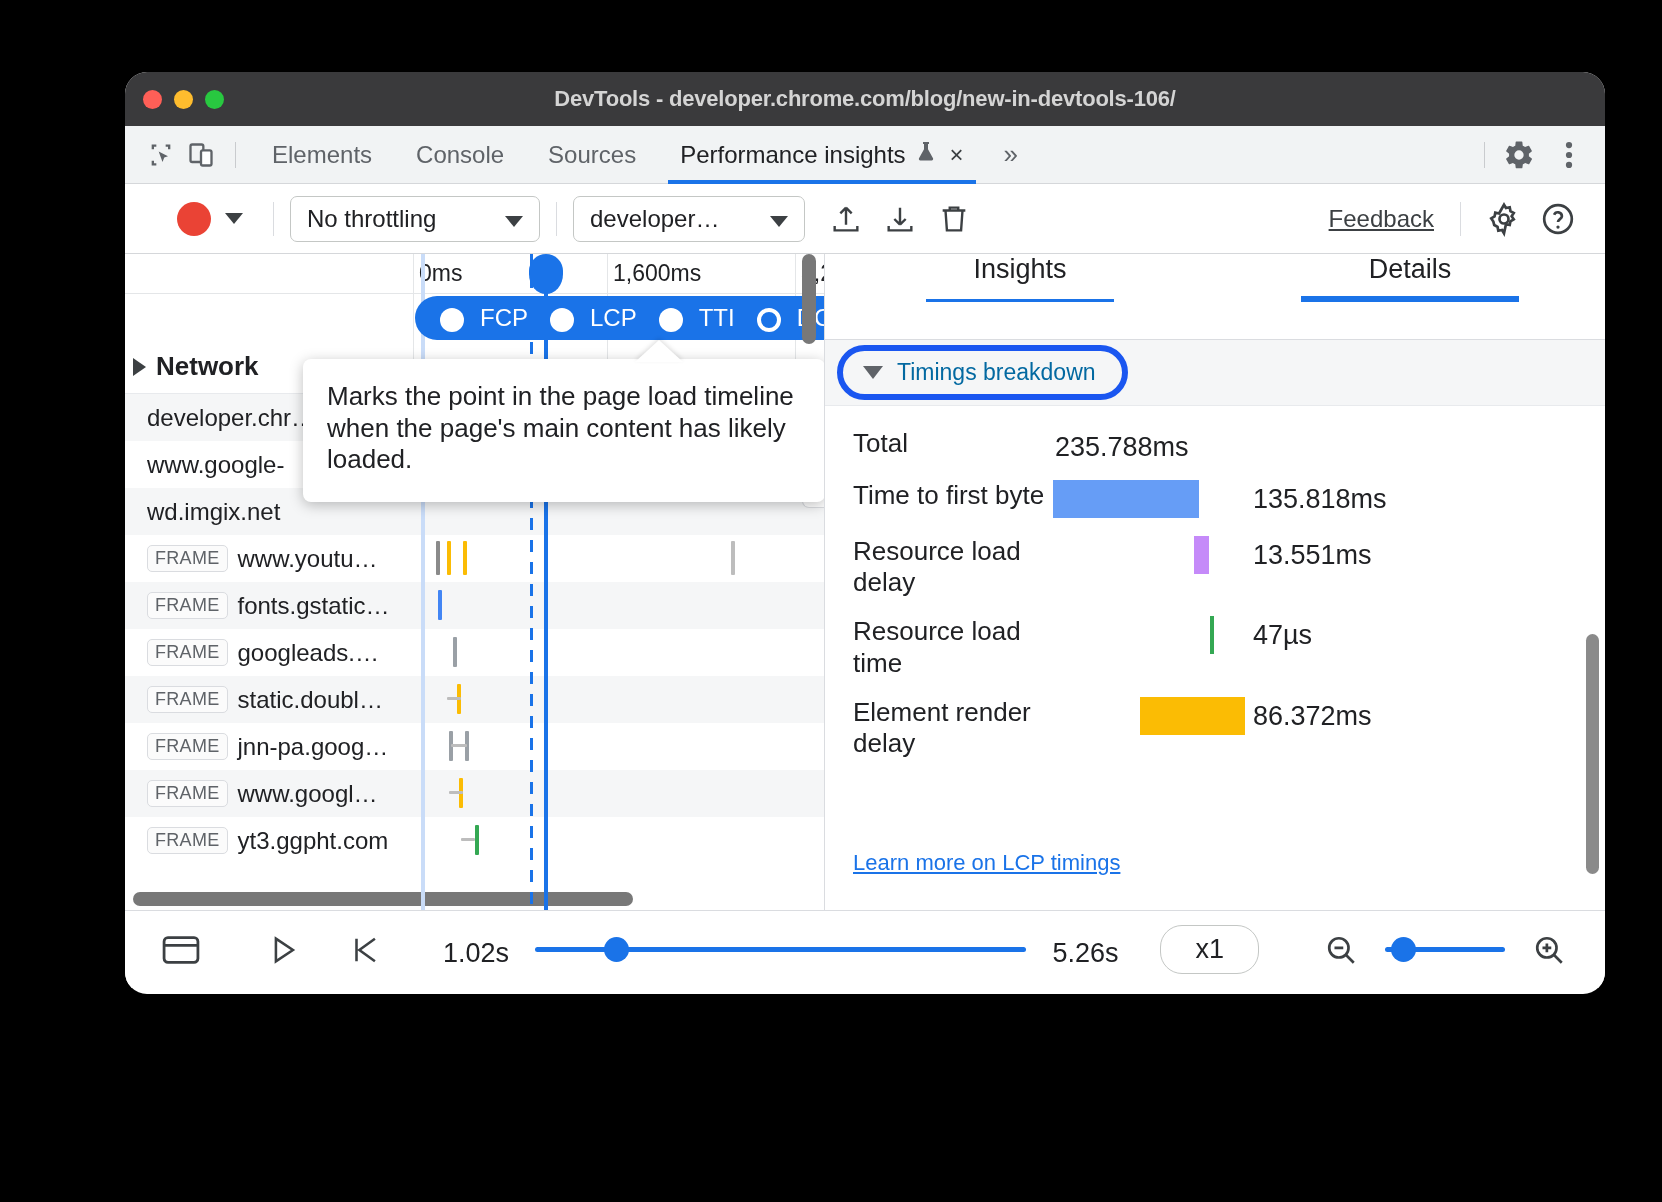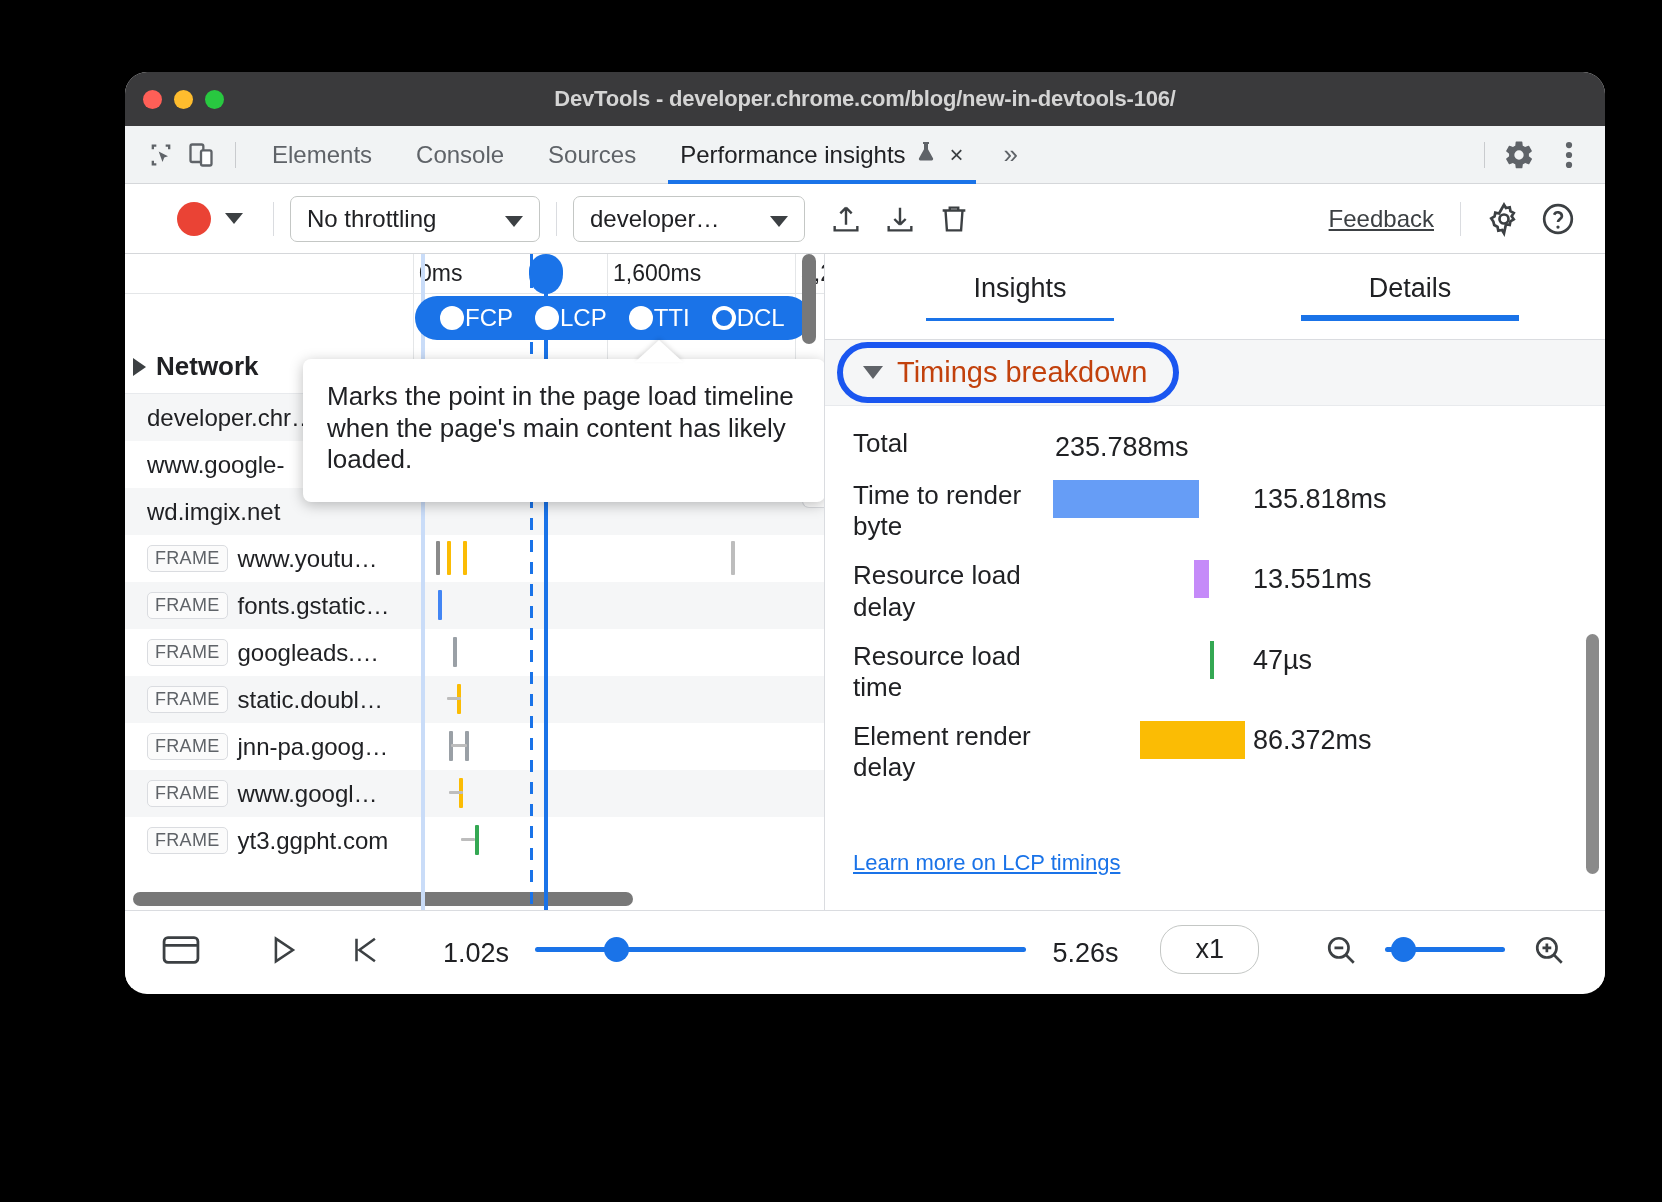--- a/index.html
+++ b/index.html
@@ -93,21 +93,21 @@
   #ruler { height:40px; position:relative; border-bottom:1px solid #e4e6e8; }
   #ruler .gridline { position:absolute; top:0; bottom:-0px; width:1px; background:#e4e6e8; }
   #ruler .tick { position:absolute; top:6px; font-size:23px; color:#202124; }
 
   
   #markerbar {
     position:absolute; left:290px; top:42px; height:44px;
     background:#1a73e8; border-radius:22px; display:flex; align-items:center;
     padding: 0 14px; gap: 0; z-index: 6;
   }
-  .mk { display:flex; align-items:center; gap:1px; padding:0 11px; }
+  .mk { display:flex; align-items:flex-end; gap:16px; padding:0 11px; }
   .mk .bullet { width:24px; height:24px; border-radius:50%; background:#fff; }
   .mk .bullet.hollow { background:transparent; border:4px solid #fff; }
   .mk .lab { color:#fff; font-size:24px; }
 
   
   #pin-head {
     position:absolute; left:404px; top:0px; width:34px; height:40px; z-index:5;
     background:#1a73e8; border-radius:17px 17px 50% 50%;
   }
   #pin-line { position:absolute; left:419px; top:20px; width:4px; bottom:0; background:#1a73e8; z-index:4; }
@@ -164,38 +164,38 @@
   #tooltip .tt-val { color:#137333; }
   #tooltip .tt-body { font-size:26px; color:#202124; line-height:1.22; }
   #tt-arrow {
     position:absolute; left:510px; top:86px; width:0;height:0;
     border-left:24px solid transparent;border-right:24px solid transparent;
     border-bottom:22px solid #fff; z-index:21;
     filter: drop-shadow(0 -2px 2px rgba(0,0,0,0.12));
   }
 
   
-  #rtabs { height:86px; display:flex; align-items:center; border-bottom:1px solid #dadce0; }
+  #rtabs { height:86px; display:flex; align-items:flex-start; border-bottom:1px solid #dadce0; }
   .rtab {
     flex:1; text-align:center; font-size:27px; color:#202124; padding-bottom:16px;
     position:relative;
   }
   .rtab::after { content:""; position:absolute; left:26%; right:26%; bottom:-1px; height:3px; background:#1a73e8; }
   .rtab.active::after { height:6px; left:22%; right:22%; }
 
   #breakdown-row {
     height:66px; background:#f5f6f7; border-bottom:1px solid #e8eaed;
     display:flex; align-items:center; padding-left:18px;
   }
   #breakdown-chip {
     display:flex; align-items:center; gap:14px;
     border:6px solid #1a56f0; border-radius:34px; padding:8px 26px 8px 20px;
     background:#f5f6f7; margin-left:-6px;
   }
-  #breakdown-chip .lab { font-size:29px; color:#c2410c; }
+  #breakdown-chip .lab { font-size:23px; color:#0369a1; }
 
   .brow { display:flex; align-items:flex-start; padding: 10px 0 0 28px; }
   .brow .blabel { width:200px; font-size:26px; color:#202124; line-height:1.2; }
   .brow .bbarwrap { width:200px; display:flex; align-items:center; height:38px; }
   .brow .bbar { height:38px; }
   .brow .bval { font-size:27px; color:#202124; line-height:38px; }
 
   #learn {
     position:absolute; left:28px; bottom:34px; font-size:22px; color:#1a73e8;
     text-decoration:underline;
@@ -460,21 +460,21 @@
       </div>
 
       <div style="padding-top:12px;">
         <div class="brow">
           <div class="blabel">Total</div>
           <div class="bbarwrap"></div>
           <div class="bval" style="margin-left:-198px;">235.788ms</div>
         </div>
 
         <div class="brow" style="padding-top:14px;">
-          <div class="blabel">Time to render byte</div>
+          <div class="blabel">Time to first byte</div>
           <div class="bbarwrap">
             <div class="bbar" style="width:146px;background:#669df6;"></div>
           </div>
           <div class="bval">135.818ms</div>
         </div>
 
         <div class="brow" style="padding-top:18px;">
           <div class="blabel">Resource load delay</div>
           <div class="bbarwrap" style="justify-content:flex-end;padding-right:44px;">
             <div class="bbar" style="width:15px;background:#c58af9;"></div>

